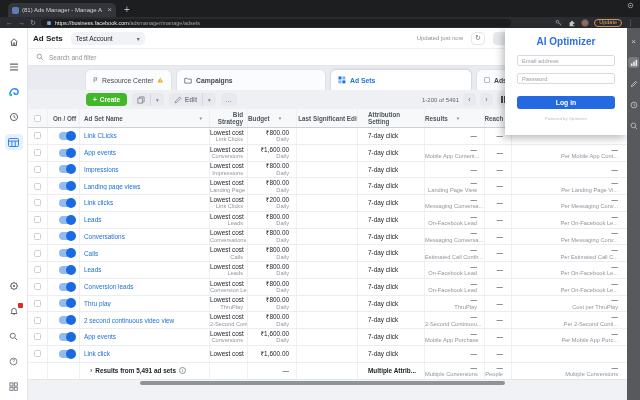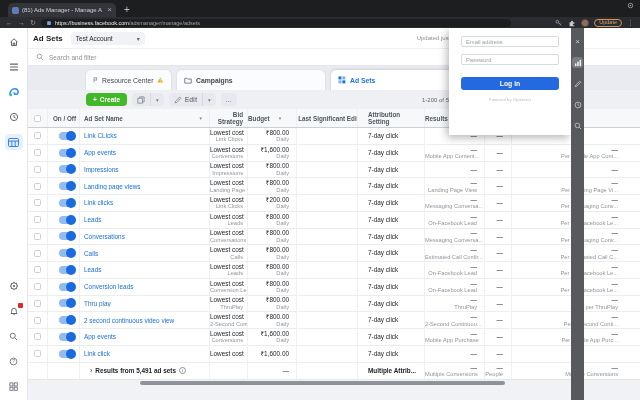--- a/index.html
+++ b/index.html
@@ -20,21 +20,21 @@
   .nav-glyph { color:#9aa0a6; font-size:7px; line-height:7px; }
   .url-pill { height:8px; flex:1; max-width:470px; background:#1d1e20; border-radius:4px; display:flex; align-items:center; padding:0 5px; gap:3px; }
   .url-text { font-size:5.5px; white-space:nowrap; overflow:hidden; }
   .url-text .host { color:#e8eaed; }
   .url-text .dim { color:#9aa0a6; }
   .chrome-right { display:flex; align-items:center; gap:5px; margin-left:auto; }
   .avatar { width:8px; height:8px; border-radius:50%; background:#8d6e63; border:1px solid #5d4b44; }
   .update-pill { height:8px; padding:0 4px; border:1px solid #d2935a; border-radius:4px; color:#e0a265; font-size:5.5px; line-height:7px; display:flex; align-items:center; }
 
   
-  .content { position:absolute; left:0; top:28px; width:584px; height:372px; background:#f0f2f5;padding-left:24px; }
+  .content { position:absolute; left:0; top:28px; width:640px; height:372px; background:#f0f2f5;padding-left:24px; }
   .sidebar { position:absolute; left:0; top:0; width:28px; height:372px; background:#ffffff; border-right:1px solid #e4e6ea; display:flex; flex-direction:column; align-items:center; padding:6px 0; gap:9px; }
   .sb-spacer { flex:1; }
   .sb-item { width:18px; height:16px; display:flex; align-items:center; justify-content:center; border-radius:4px; position:relative; }
   .sb-item.active { background:#e7f0fd; }
   .sb-badge { position:absolute; right:0; top:0; width:5px; height:5px; background:#e02828; border-radius:1px; }
 
   .main { position:absolute; left:28px; top:0; width:612px; height:372px; }
 
   .app-header { height:20px; background:#fff; display:flex; align-items:center; padding:0 0 0 5px; gap:8px; }
   .app-title { font-size:8px; font-weight:bold; color:#1c1e21; }
@@ -910,20 +910,21 @@
         </div>
 
         <div class="hscroll">
             <span class="hthumb"></span>
           </div>
       </div>
 
     </div>
 
     <div class="panel">
+      <div class="panel-title">AI Optimizer</div>
       <input type="text" placeholder="Email address" style="">
       <input type="password" placeholder="Password" style="">
       <button class="btn-login">Log in</button>
       <div class="panel-foot">Powered by Optimizer</div>
     </div>
 
     <div class="ext-strip">
       <span class="ext-ic">
           <span class="ext-x">×</span>
         </span>

